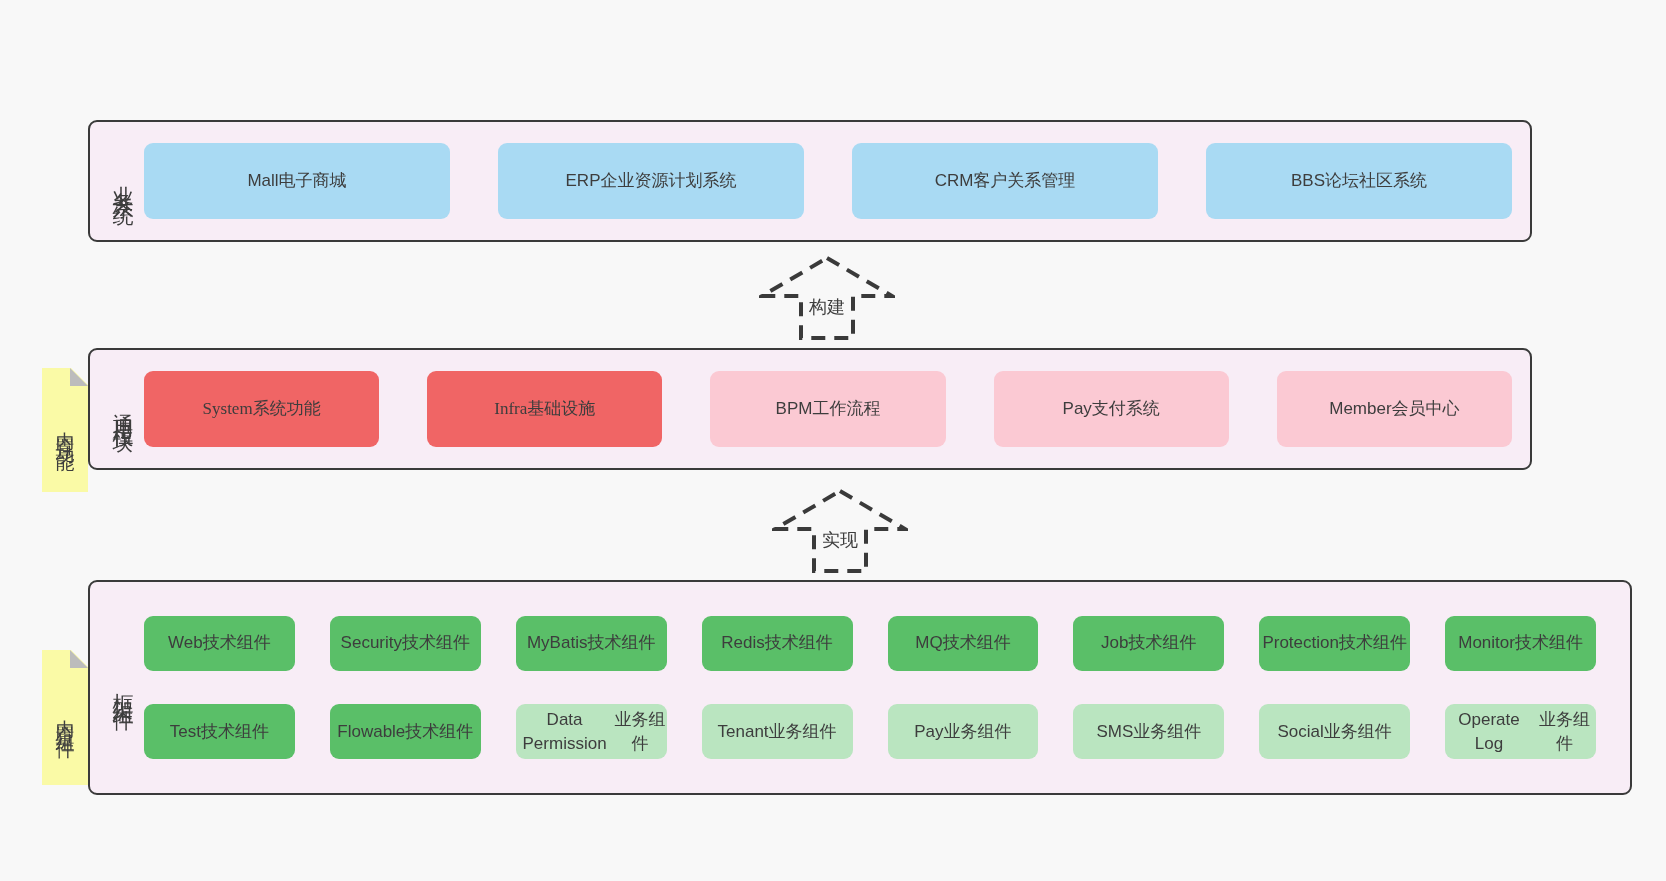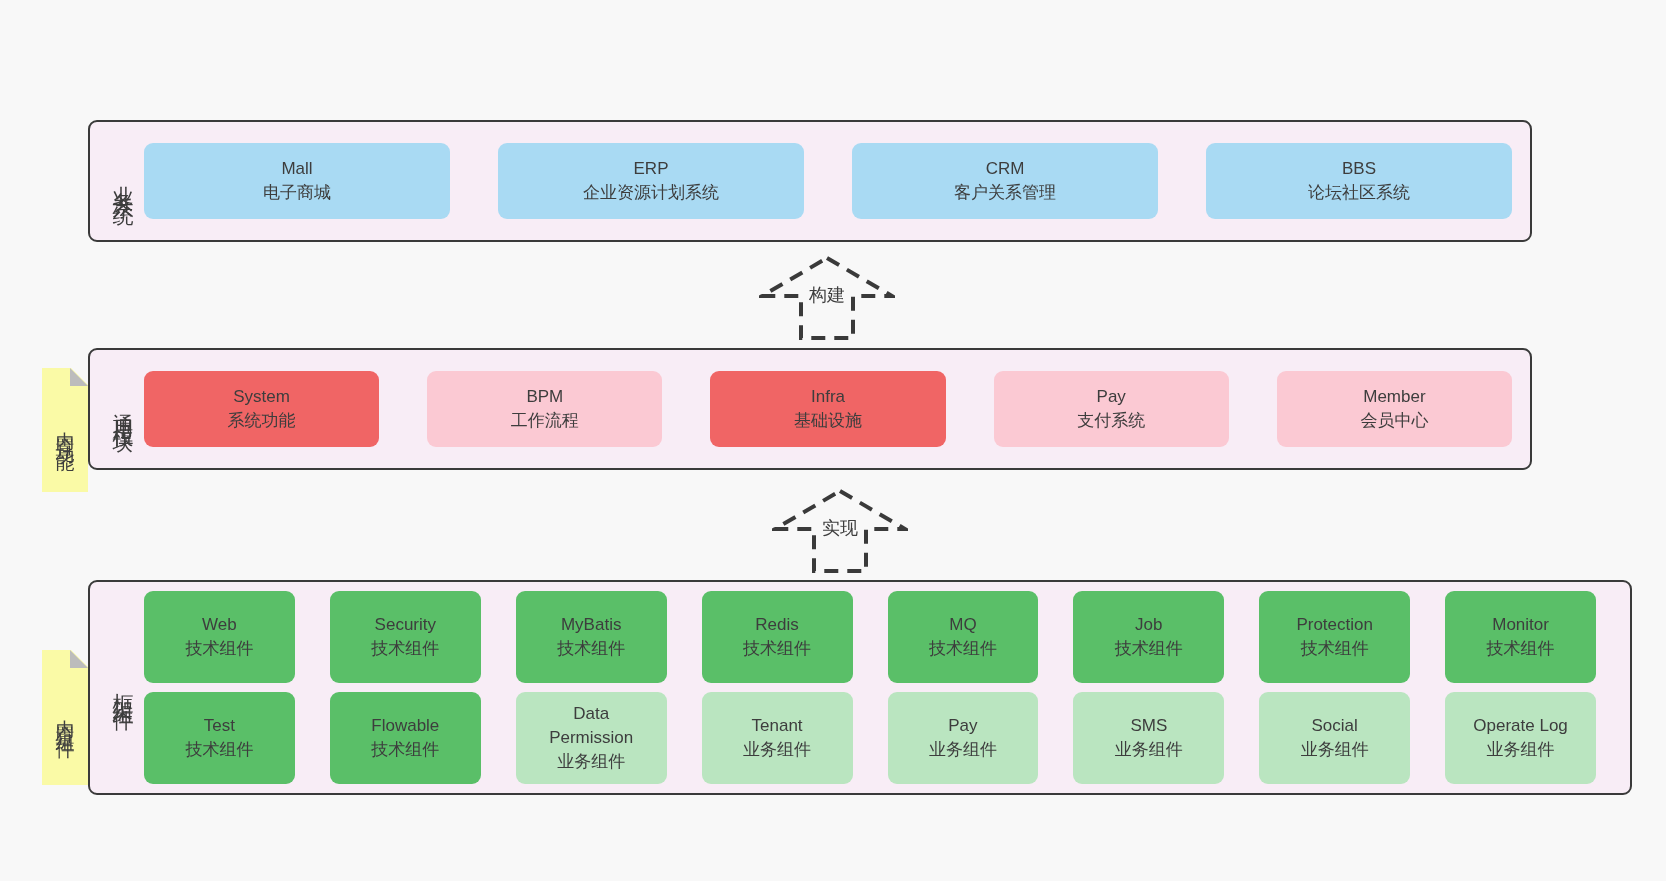--- a/index.html
+++ b/index.html
@@ -27,45 +27,45 @@
   .rows{
     flex:1;display:flex;flex-direction:column;
     justify-content:space-evenly;
     padding-right:18px;
   }
   .box-row{display:flex;gap:48px;}
   .sec-framework .box-row{gap:35px;}
   .sec-framework .rows{padding-right:34px;}
   .box{
     flex:1;height:76px;border-radius:9px;
-    display:flex;flex-direction:column;align-items:center;justify-content:center;
+    display:flex;flex-direction:row;align-items:center;justify-content:center;
     text-align:center;font-size:17px;line-height:1.42;
   }
-  .sec-framework .box{height:92px;}
+  .sec-framework .box{height:55px;}
   .box-title{max-width:124px;}
   .box.blue{background:var(--blue,#a9daf3);}
-  .box.red{background:var(--red,#f06565);}
+  .box.red{background:var(--red,#f06565);font-family:Liberation Serif, serif;}
   .box.pink{background:var(--pink,#fbc9d3);}
   .box.green{background:var(--green,#5abf68);}
   .box.lightgreen{background:var(--light-green,#bae5c0);}
   .sticky-tab{
     position:absolute;width:46px;box-sizing:border-box;
     background:var(--sticky,#fafaa6);
     clip-path:polygon(0 0,calc(100% - 17px) 0,100% 17px,100% 100%,0 100%);
     display:flex;align-items:center;justify-content:center;
   }
   .tab-text{
     writing-mode:vertical-rl;text-orientation:upright;
     font-size:19px;letter-spacing:7px;color:var(--text,#3d3d3d);
   }
   .fold{position:absolute;top:0;right:0;}
   .arrow{position:absolute;width:136px;height:86px;}
   .arrow svg{position:absolute;left:0;top:0;}
   .arrow-label{
-    position:absolute;left:50%;top:28px;transform:translateX(-50%);
+    position:absolute;left:50%;top:40px;transform:translateX(-50%);
     background:var(--page-bg,#f8f8f8);padding:0 3px;
     font-size:18px;white-space:nowrap;color:var(--text,#3d3d3d);
   }
 </style>
 </head>
 <body>
 
 <div class="sticky-tab" style="left:42px;top:368px;height:124px;">
   <svg class="fold" width="18" height="18">
     <path d="M0,0 L18,18 L0,18 Z" fill="#bcbcbc"></path>
@@ -112,28 +112,28 @@
 </div>
 
 <div class="section" style="left:88px;top:348px;width:1444px;height:122px;">
   <div class="side-label">通用模块</div>
   <div class="rows">
       <div class="box-row">
         <div class="box red">
           <div class="box-title">System</div>
           <div class="box-subtitle">系统功能</div>
         </div>
+        <div class="box red">
+          <div class="box-title">Infra</div>
+          <div class="box-subtitle">基础设施</div>
+        </div>
         <div class="box pink">
           <div class="box-title">BPM</div>
           <div class="box-subtitle">工作流程</div>
         </div>
-        <div class="box red">
-          <div class="box-title">Infra</div>
-          <div class="box-subtitle">基础设施</div>
-        </div>
         <div class="box pink">
           <div class="box-title">Pay</div>
           <div class="box-subtitle">支付系统</div>
         </div>
         <div class="box pink">
           <div class="box-title">Member</div>
           <div class="box-subtitle">会员中心</div>
         </div>
       </div>
     </div>

